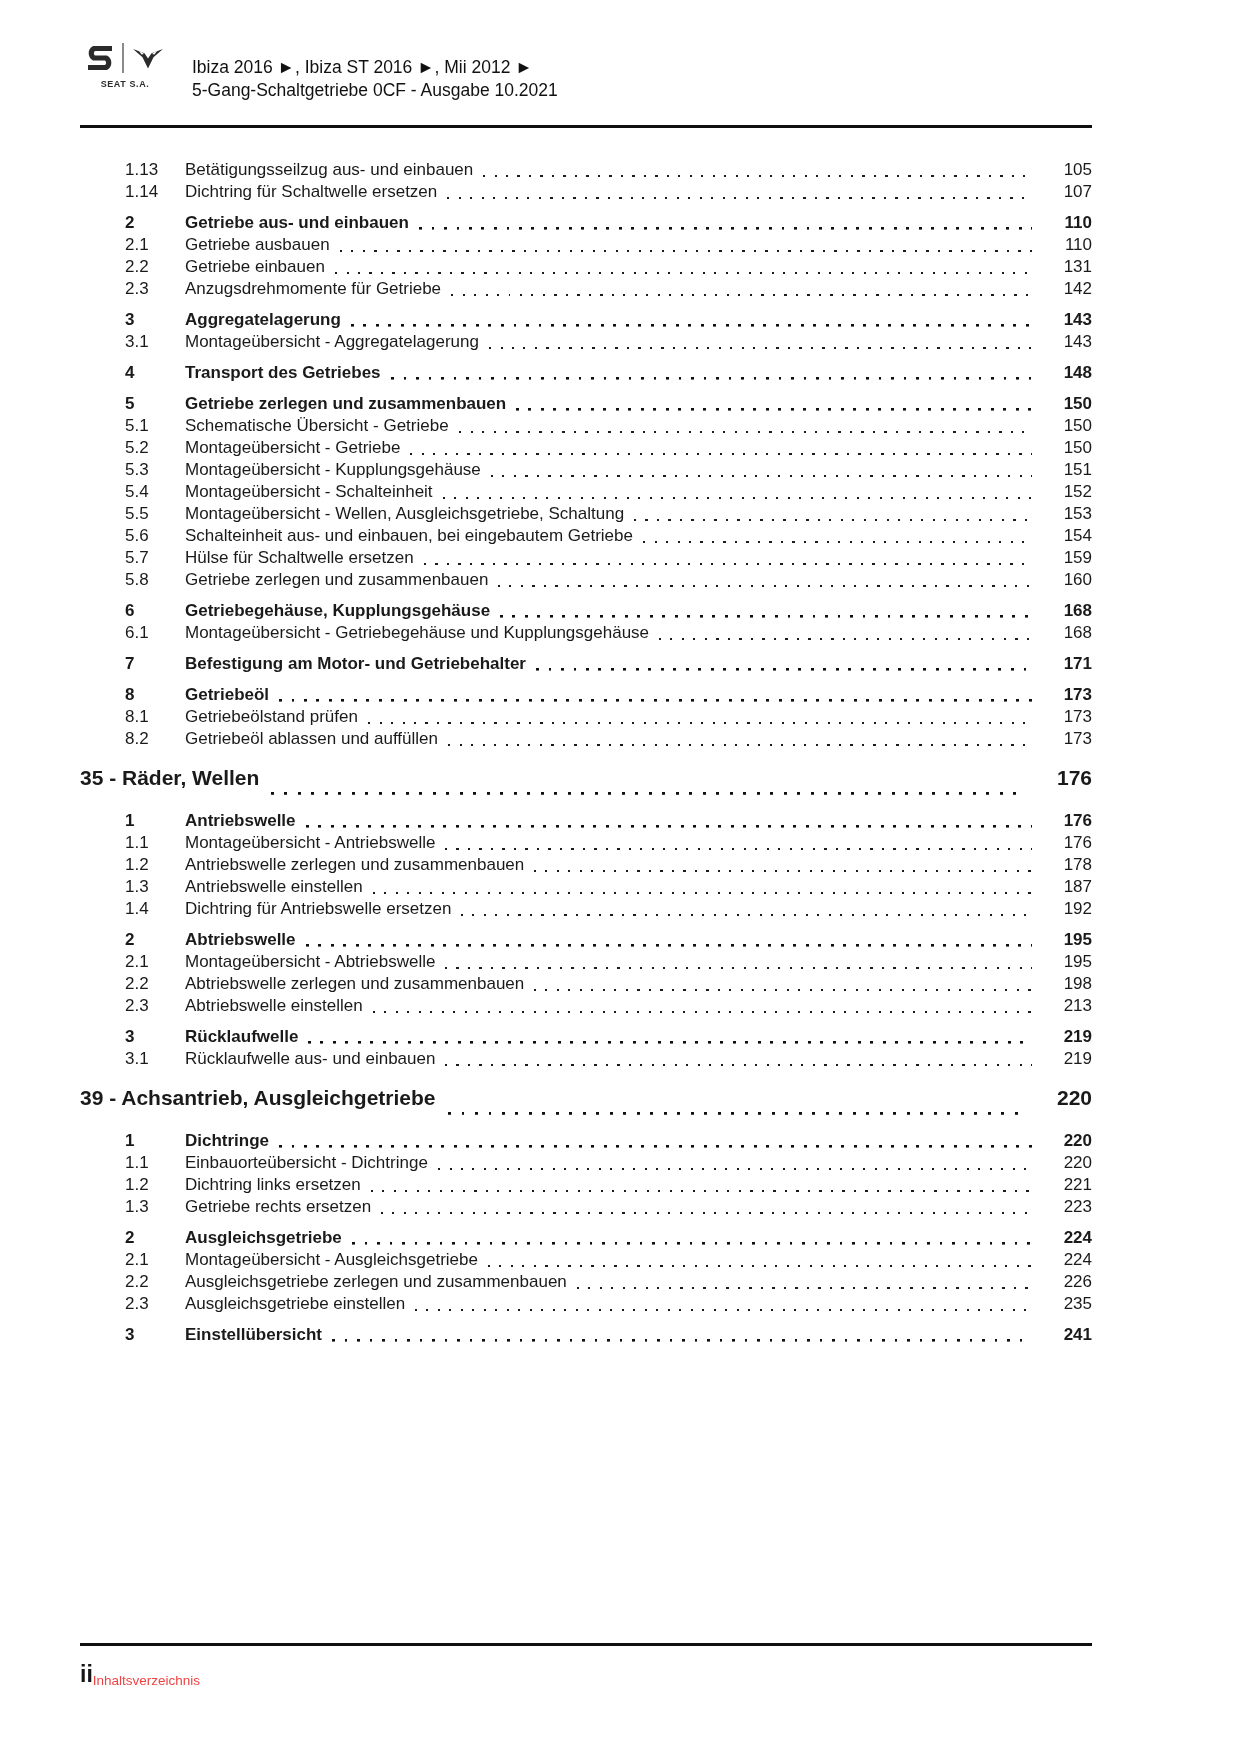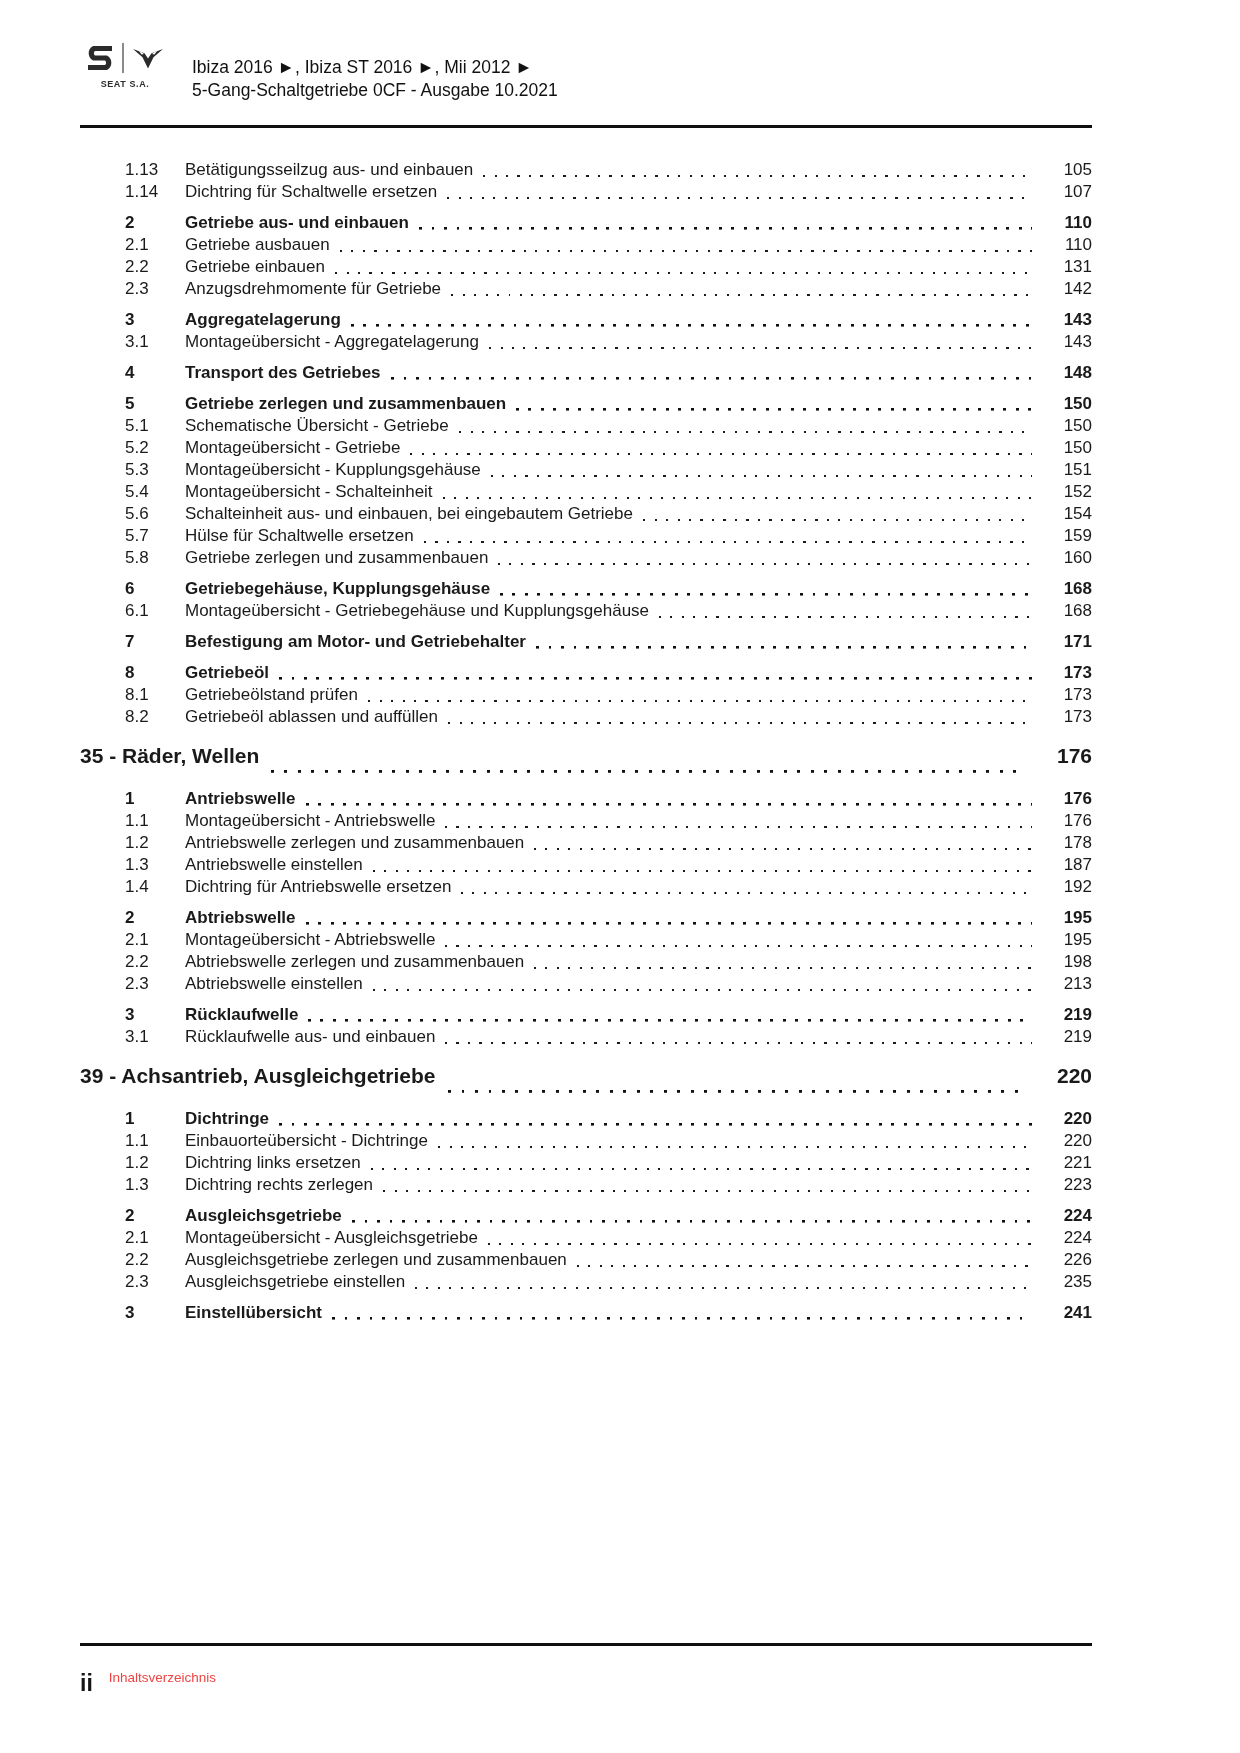--- a/index.html
+++ b/index.html
@@ -42,21 +42,21 @@
   .leader-lg{
     flex:1 1 auto;align-self:stretch;margin:0 6px 0 12px;min-width:30px;
     background-image:repeating-linear-gradient(to right,#101010 0 2.8px,transparent 2.8px 13.5px);
     background-size:100% 2.8px;background-repeat:no-repeat;
     background-position:0 calc(100% - 7px);
   }
 
   
   .page-footer{position:absolute;left:80px;top:1643px;width:1012px;}
   .footer-rule{height:3px;background:#0f0f0f;}
-  .footer-row{display:flex;align-items:flex-start;margin-top:24px;gap:16px;}
+  .footer-row{display:flex;align-items:flex-end;margin-top:15px;}
   .footer-page{font-size:23px;font-weight:700;color:#141414;}
   .footer-text{font-size:13.5px;color:#ef4444;}
 </style>
 </head>
 <body>
 
 <div class="content">
 
   <header class="page-header">
     <div class="brand">
@@ -163,20 +163,26 @@
           <span class="leader"></span>
           <span class="page">151</span>
         </div>
         <div class="row sub">
           <span class="num">5.4</span>
           <span class="title">Montageübersicht - Schalteinheit</span>
           <span class="leader"></span>
           <span class="page">152</span>
         </div>
         <div class="row sub">
+          <span class="num">5.5</span>
+          <span class="title">Montageübersicht - Wellen, Ausgleichsgetriebe, Schaltung</span>
+          <span class="leader"></span>
+          <span class="page">153</span>
+        </div>
+        <div class="row sub">
           <span class="num">5.6</span>
           <span class="title">Schalteinheit aus- und einbauen, bei eingebautem Getriebe</span>
           <span class="leader"></span>
           <span class="page">154</span>
         </div>
         <div class="row sub">
           <span class="num">5.7</span>
           <span class="title">Hülse für Schaltwelle ersetzen</span>
           <span class="leader"></span>
           <span class="page">159</span>
@@ -316,21 +322,21 @@
           <span class="page">220</span>
         </div>
         <div class="row sub">
           <span class="num">1.2</span>
           <span class="title">Dichtring links ersetzen</span>
           <span class="leader"></span>
           <span class="page">221</span>
         </div>
         <div class="row sub">
           <span class="num">1.3</span>
-          <span class="title">Dichtring rechts zerlegen</span>
+          <span class="title">Getriebe rechts ersetzen</span>
           <span class="leader"></span>
           <span class="page">223</span>
         </div>
         <div class="row main">
           <span class="num">2</span>
           <span class="title">Ausgleichsgetriebe</span>
           <span class="leader"></span>
           <span class="page">224</span>
         </div>
         <div class="row sub">

